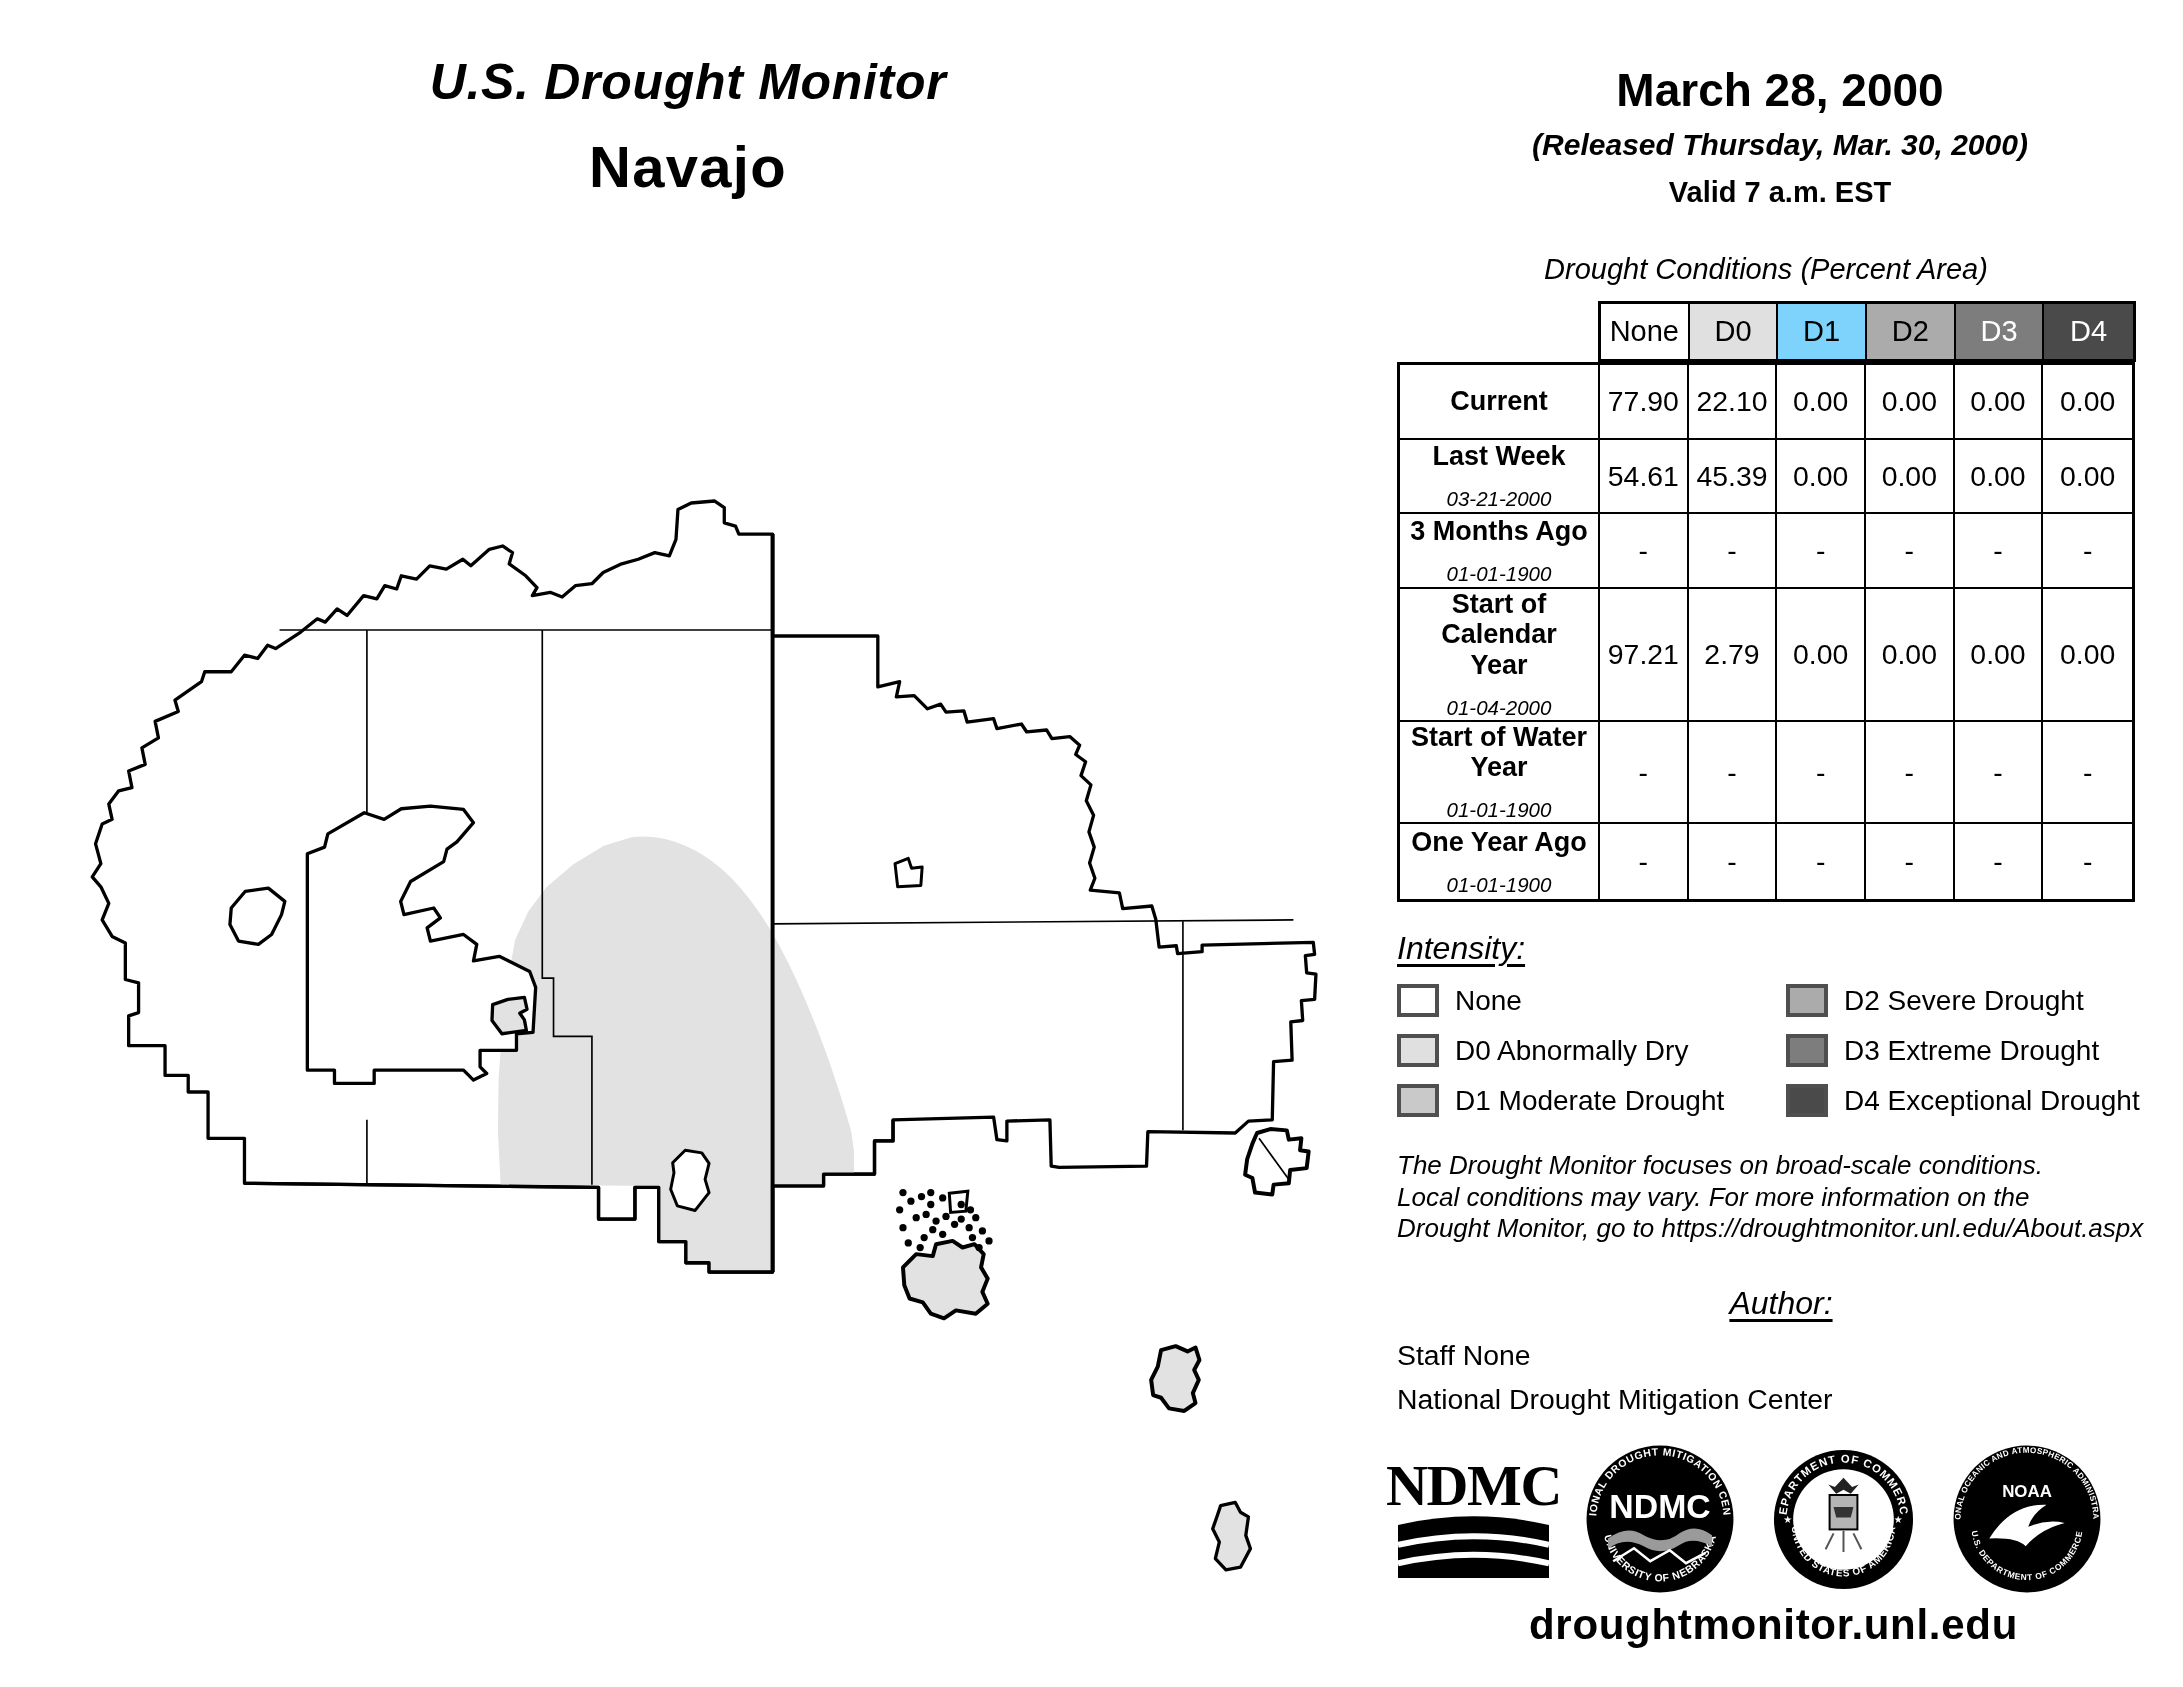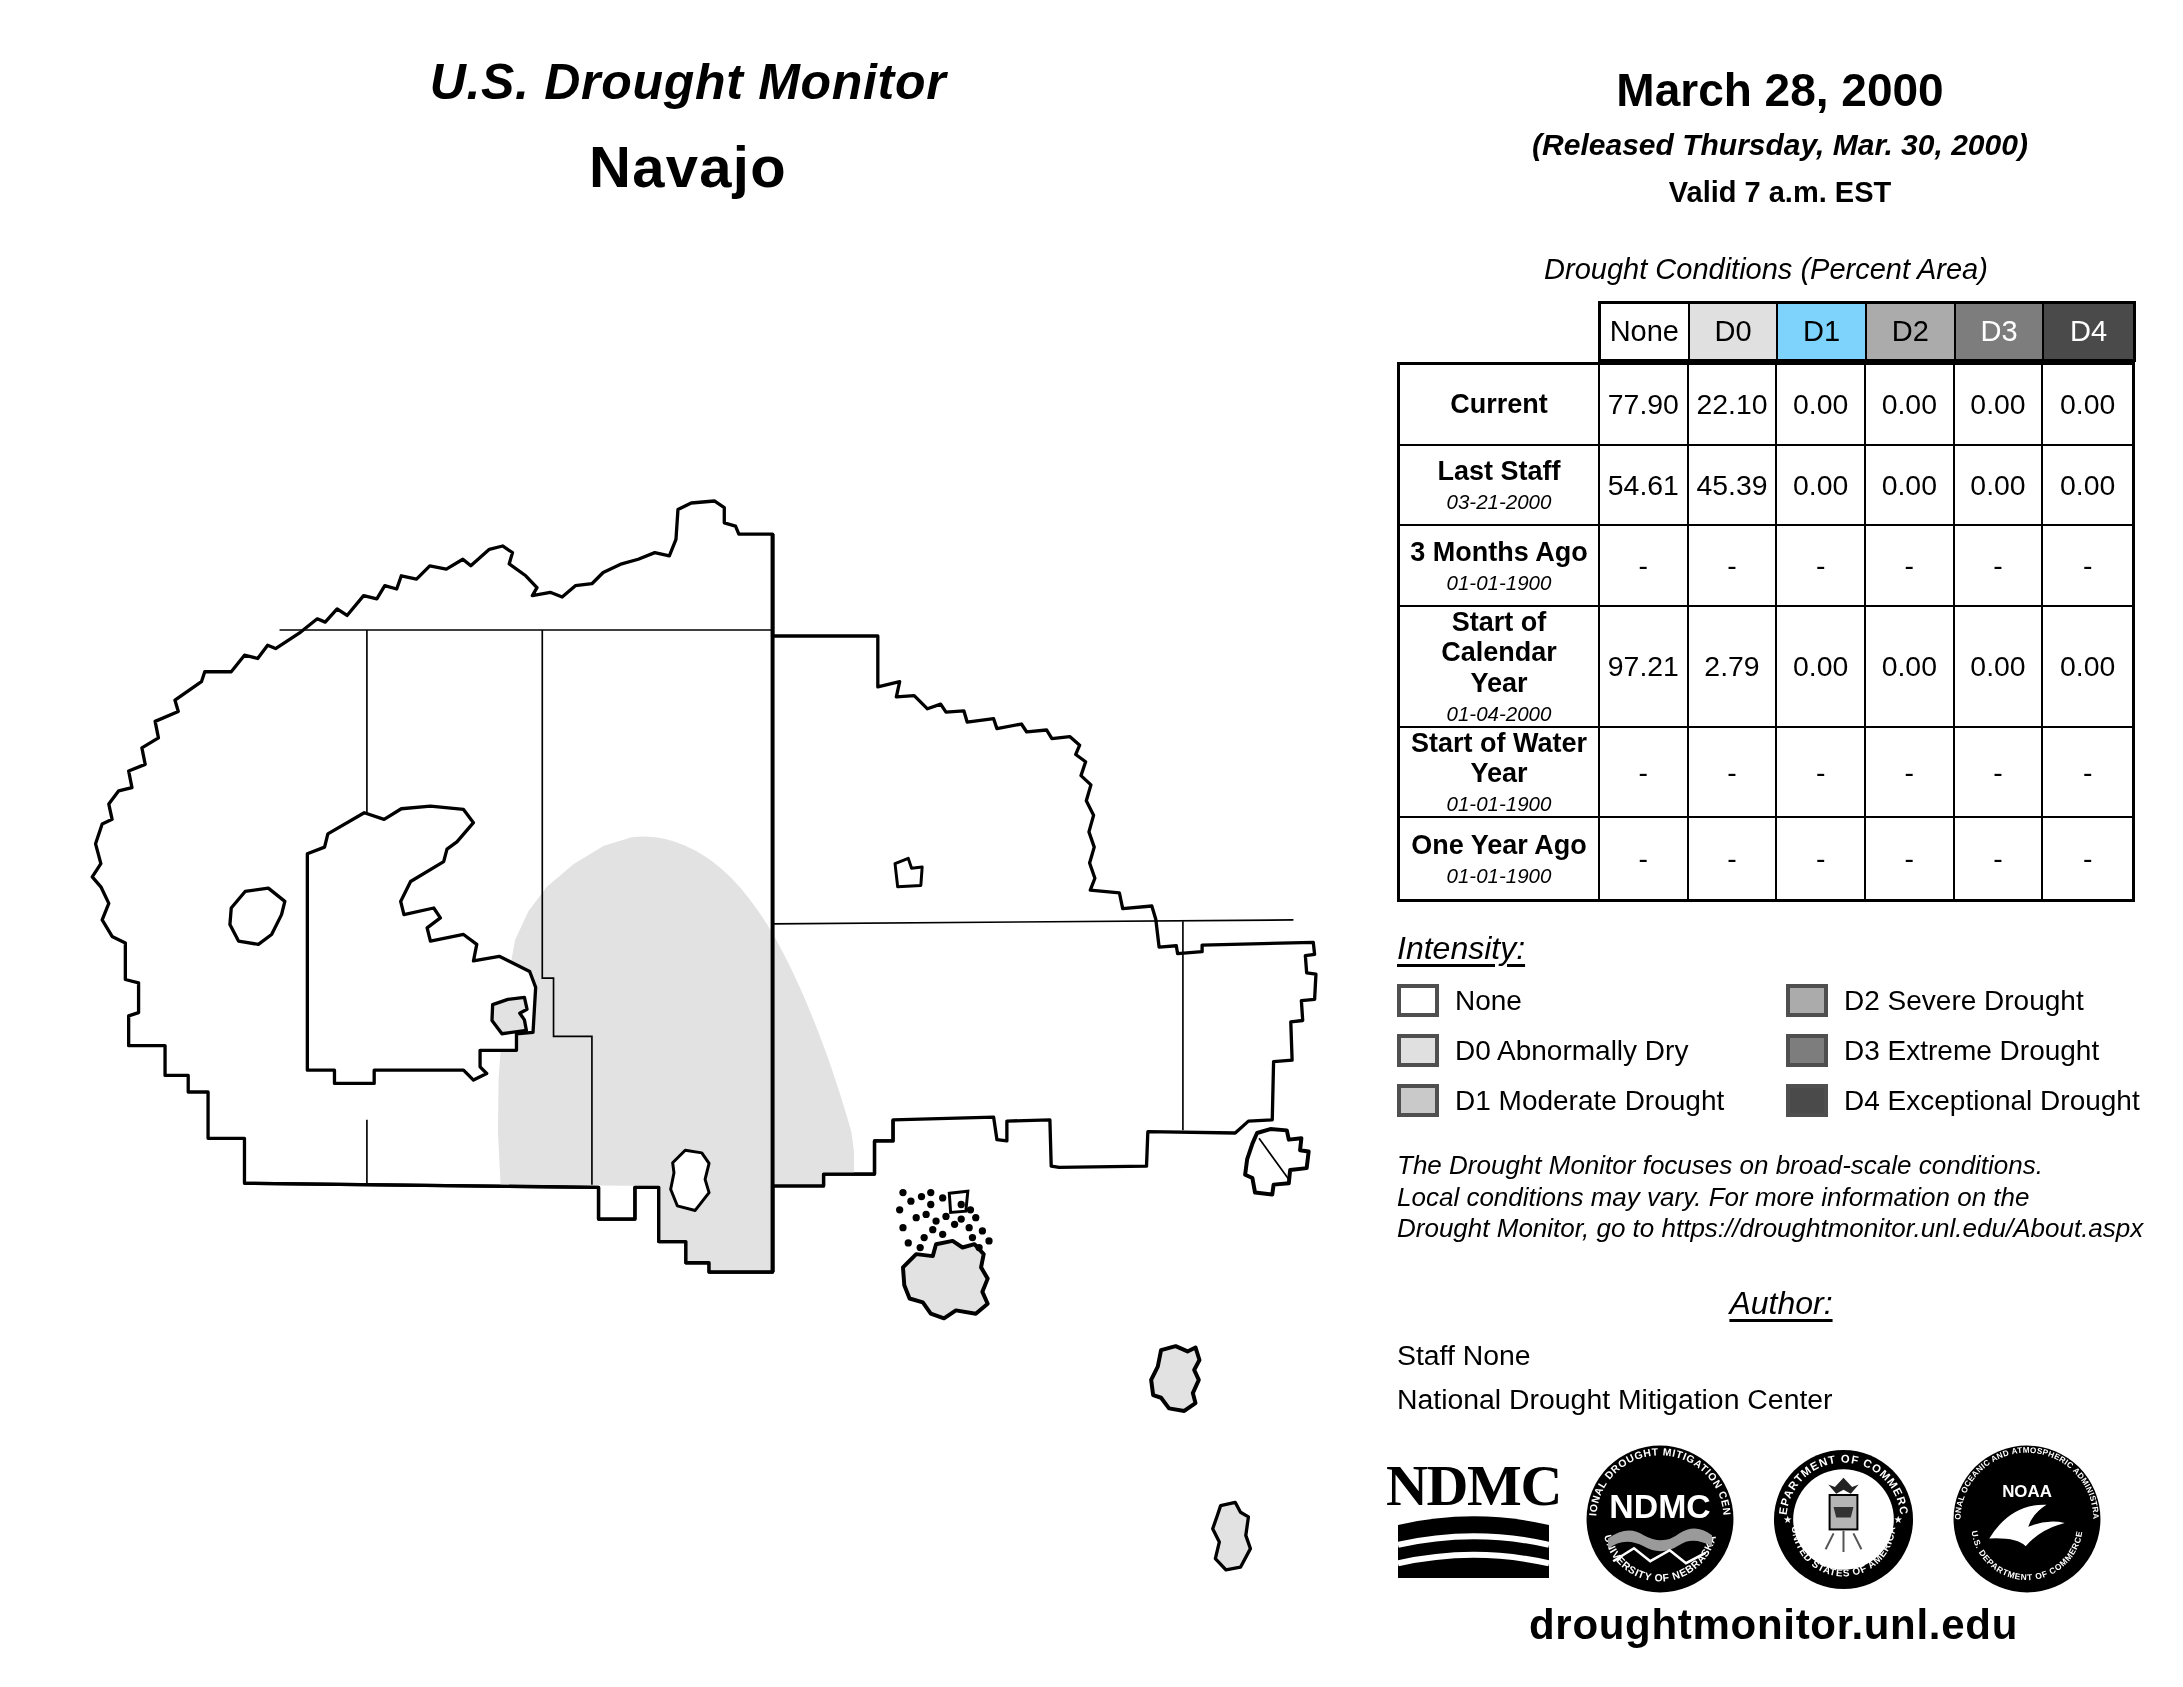--- a/index.html
+++ b/index.html
@@ -26,21 +26,21 @@
   .dm-header .th:last-child{border-right:none;}
   .dm-body{left:1397px;top:362px;width:738px;height:540px;border:3.3px solid #000;
            display:grid;grid-template-columns:200px repeat(6,1fr);
            grid-auto-rows:1fr;box-sizing:border-box;background:#fff;}
   .dm-body .cell{border-right:2.6px solid #000;border-bottom:2.6px solid #000;
                  display:flex;flex-direction:column;align-items:center;justify-content:center;
                  font-size:28.4px;text-align:center;}
   .dm-body .cell:nth-child(7n){border-right:none;}
   .dm-body .cell:nth-last-child(-n+7){border-bottom:none;}
   .dm-body .row-label{font-weight:bold;font-size:27px;line-height:1.12;padding:0 9.3px;}
-  .dm-body .row-sublabel{font-style:italic;font-size:20.5px;margin-top:4px;}
+  .dm-body .row-sublabel{font-style:italic;font-size:20.5px;margin-top:16px;}
 
   
   .legend{left:1397px;top:930px;width:761px;}
   .legend-heading{font-size:32px;font-style:italic;text-decoration:underline;
                   text-underline-offset:5.3px;margin-bottom:17px;}
   .legend-cols{display:flex;gap:37px;}
   .legend-col{display:flex;flex-direction:column;gap:17px;}
   .legend-col.c1{width:352px;}
   .legend-item{display:flex;align-items:center;}
   .legend-swatch{width:42px;height:33px;border:4px solid #4f4f4f;box-sizing:border-box;flex:0 0 auto;}
@@ -220,21 +220,21 @@
     <div class="cell">
       <div class="row-label">Current</div>
     </div>
     <div class="cell">77.90</div>
     <div class="cell">22.10</div>
     <div class="cell">0.00</div>
     <div class="cell">0.00</div>
     <div class="cell">0.00</div>
     <div class="cell">0.00</div>
     <div class="cell">
-      <div class="row-label">Last Staff</div>
+      <div class="row-label">Last Week</div>
       <div class="row-sublabel">03-21-2000</div>
     </div>
     <div class="cell">54.61</div>
     <div class="cell">45.39</div>
     <div class="cell">0.00</div>
     <div class="cell">0.00</div>
     <div class="cell">0.00</div>
     <div class="cell">0.00</div>
     <div class="cell">
       <div class="row-label">3 Months Ago</div>

